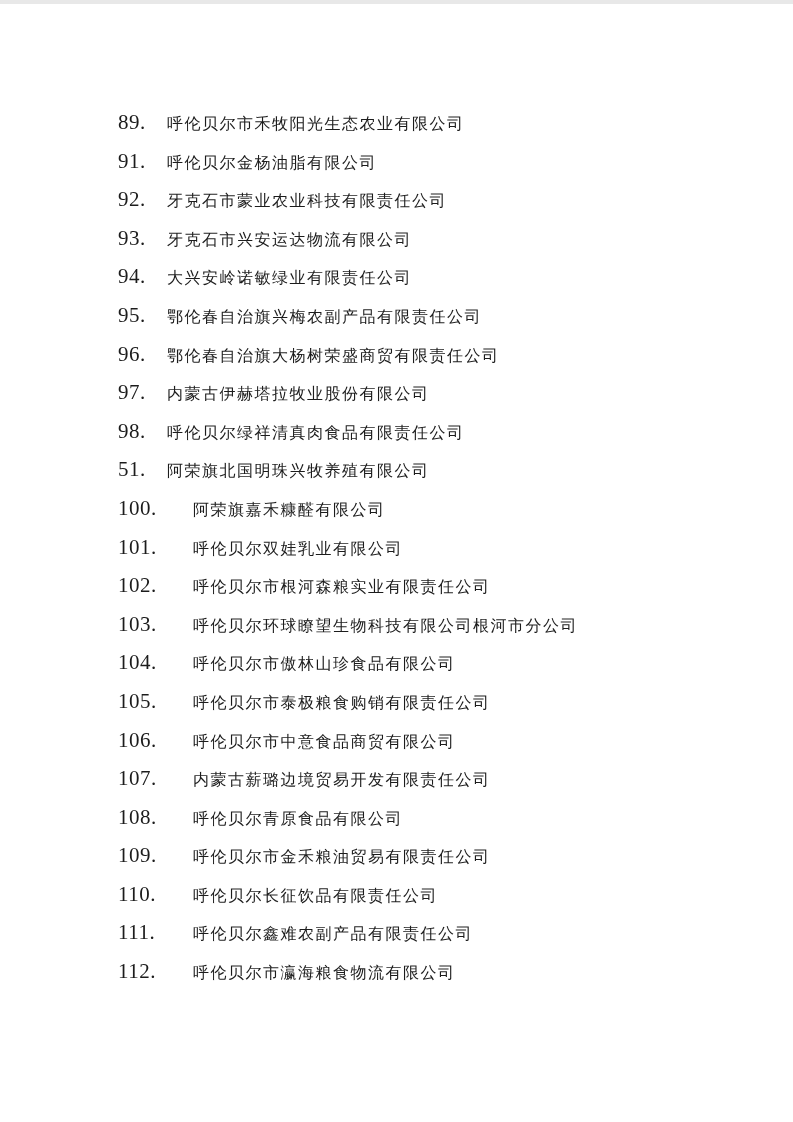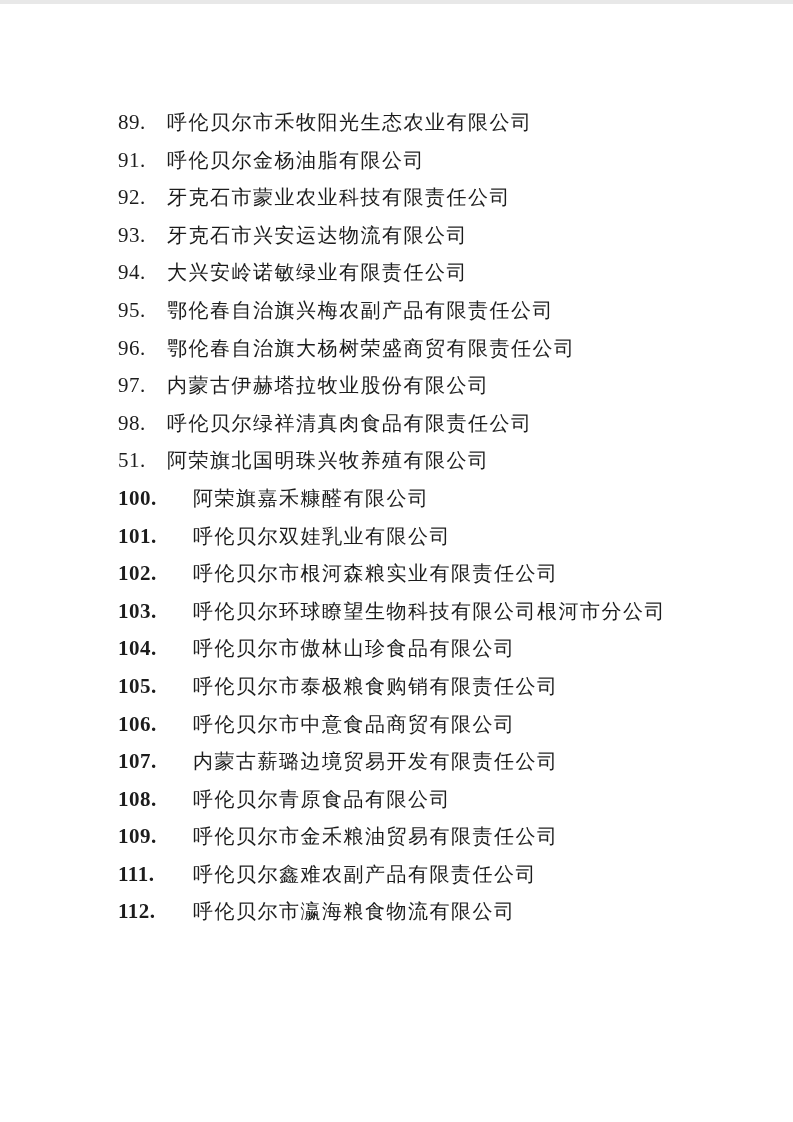--- a/index.html
+++ b/index.html
@@ -28,24 +28,23 @@
   }
   .num {
     display: inline-block;
     min-width: 49px;
     font-size: 21px;
     letter-spacing: 0.5px;
     flex: 0 0 auto;
   }
   .num.num-wide {
     min-width: 75px;
-    font-weight: bold;
   }
   .name {
-    font-size: 20px;
+    font-size: 16px;
     letter-spacing: 1.5px;
   }
 </style>
 </head>
 <body>
 
 <div class="page">
   <div class="list">
   <div class="row">
     <span class="num">89.</span>
@@ -141,20 +140,24 @@
   <div class="row">
     <span class="num num-wide">108.</span>
     <span class="name">呼伦贝尔青原食品有限公司</span>
   </div>
 
   <div class="row">
     <span class="num num-wide">109.</span>
     <span class="name">呼伦贝尔市金禾粮油贸易有限责任公司</span>
   </div>
 
+  <div class="row">
+    <span class="num num-wide">110.</span>
+    <span class="name">呼伦贝尔长征饮品有限责任公司</span>
+  </div>
 
   <div class="row">
     <span class="num num-wide">111.</span>
     <span class="name">呼伦贝尔鑫难农副产品有限责任公司</span>
   </div>
 
   <div class="row">
     <span class="num num-wide">112.</span>
     <span class="name">呼伦贝尔市瀛海粮食物流有限公司</span>
   </div>

